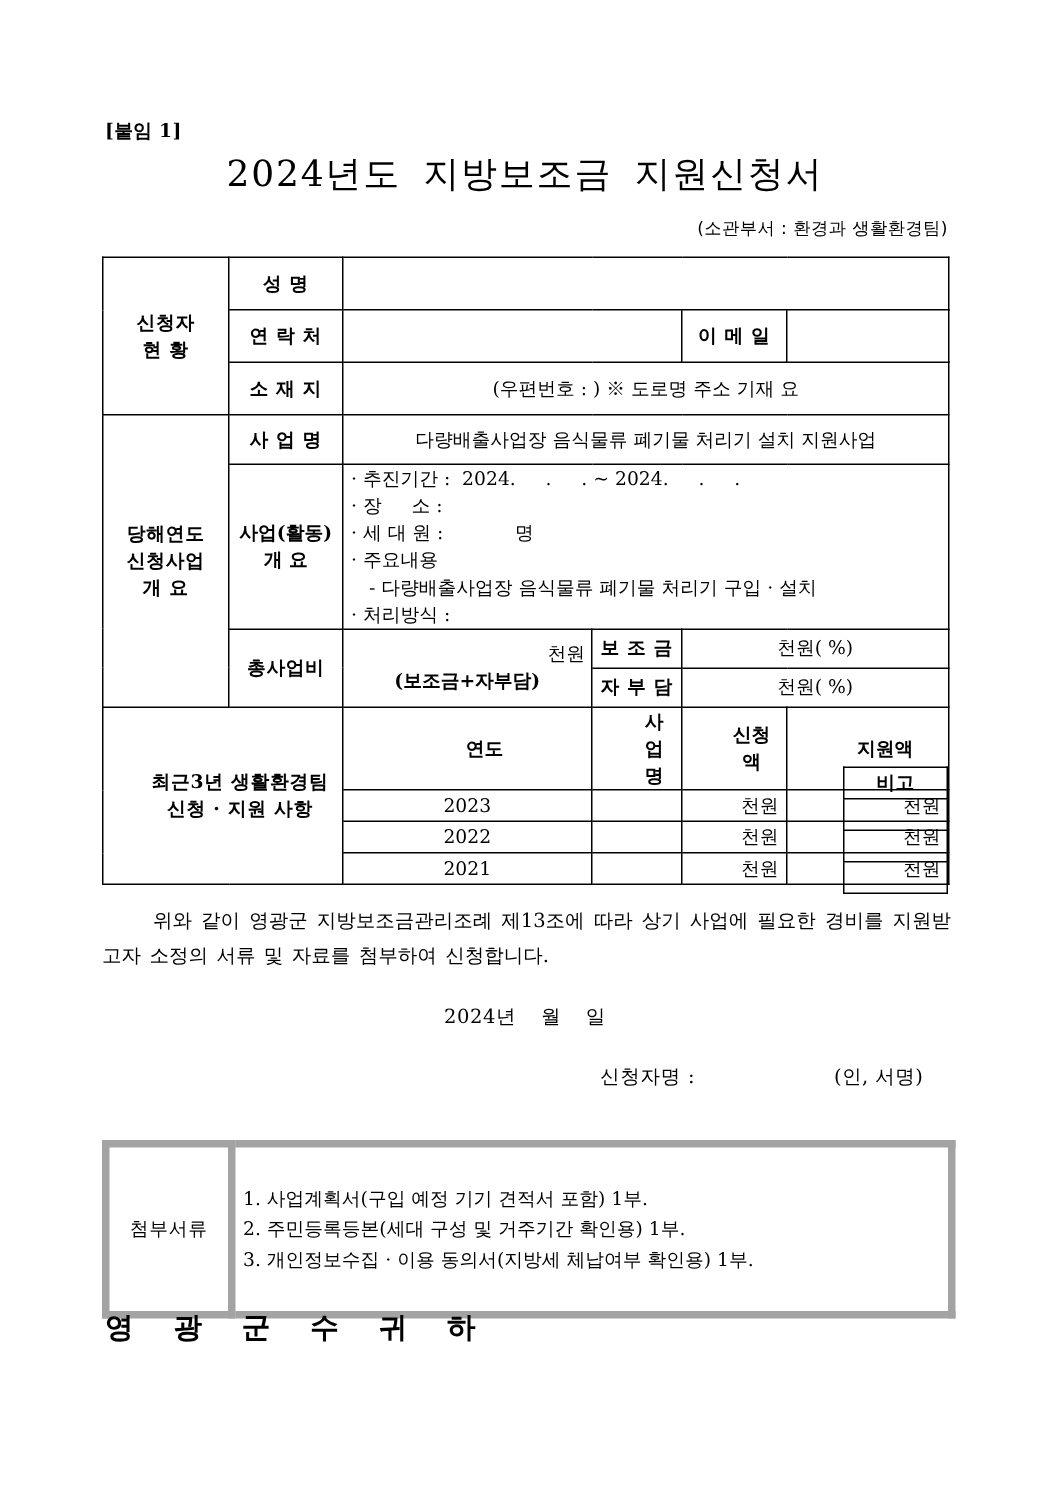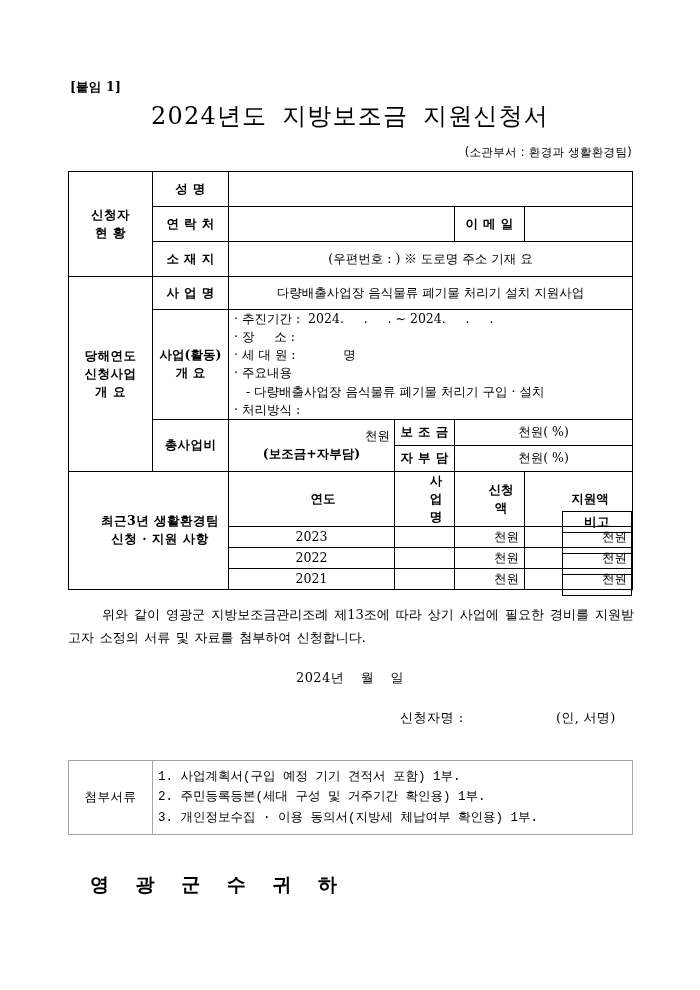--- a/index.html
+++ b/index.html
@@ -149,39 +149,37 @@
   
   .attach-table {
     position: absolute;
     left: 68px; top: 760px;
     width: 564px;
     border-collapse: collapse;
     table-layout: fixed;
     font-size: 12.5px;
   }
   .attach-table td {
-    border: 1px solid #a3a3a3;
-    padding: 6px 5px;
+    border: 5px solid #a3a3a3;
+    padding: 24px 5px;
     vertical-align: middle;
-    font-family: Liberation Mono, monospace;
   }
   .attach-label {
     text-align: center;
     letter-spacing: 0.5px;
   }
   .attach-items { line-height: 1.62; padding-left: 10px; }
 
   .footer-to {
     position: absolute;
     left: 70px; top: 872px;
     font-size: 19px;
     font-weight: bold;
     letter-spacing: 5px;
     word-spacing: 10px;
-    margin-left: 20px;
   }
 </style>
 </head>
 <body>
 
 <div class="page">
 
   <div class="attach-tag">[붙임 1]</div>
   <div class="doc-title">2024년도 지방보조금 지원신청서</div>
   <div class="dept-note">(소관부서 : 환경과 생활환경팀)</div>

